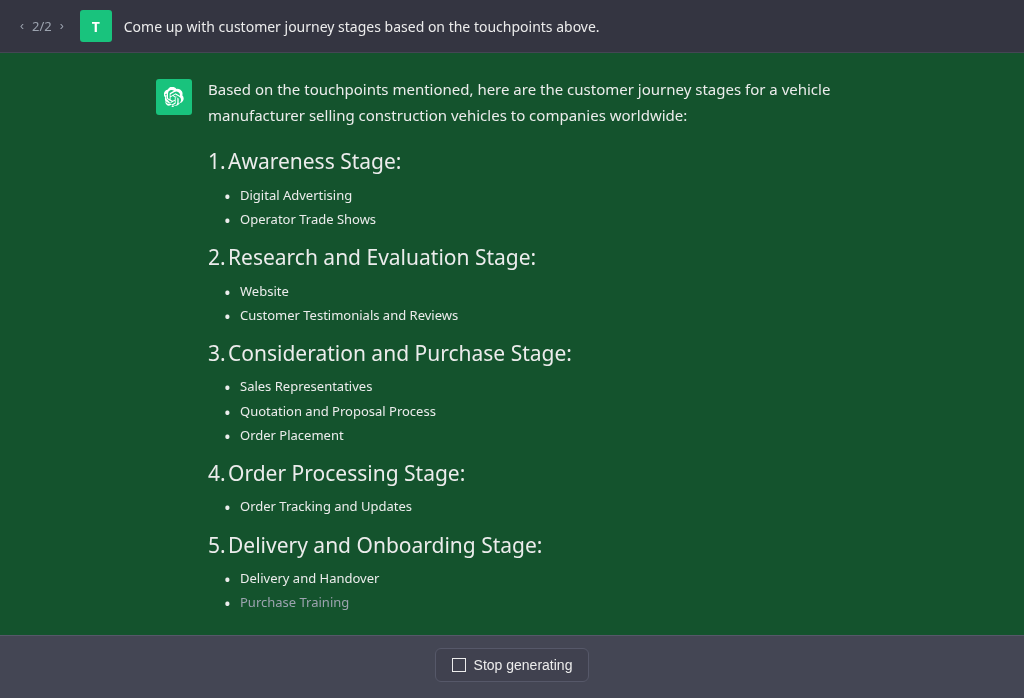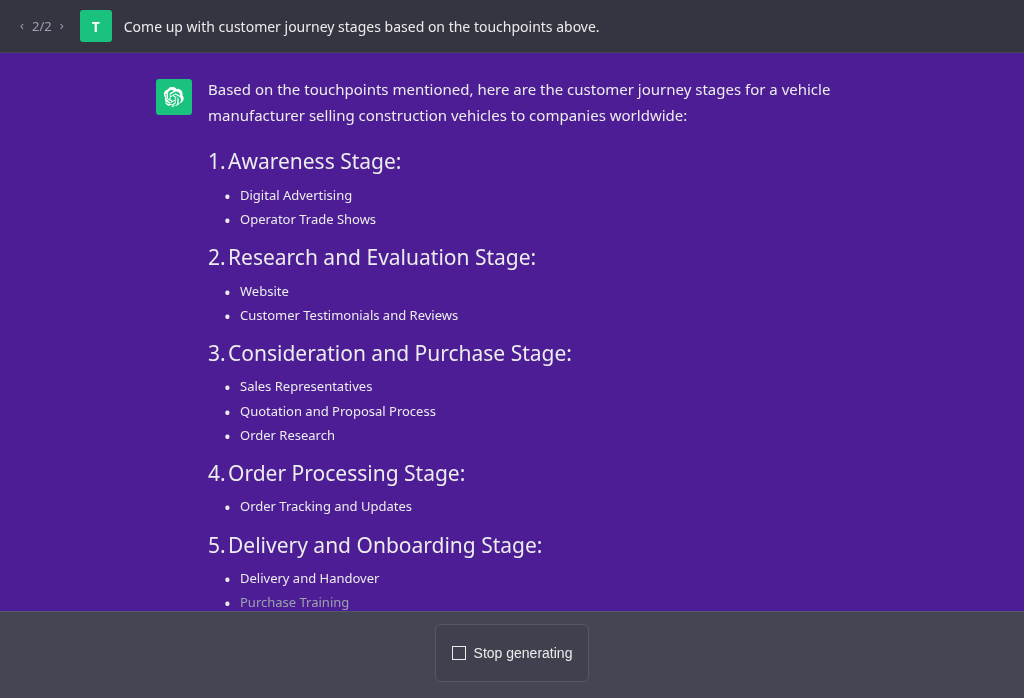--- a/index.html
+++ b/index.html
@@ -66,21 +66,21 @@
       color: #ececec;
       font-weight: 400;
       text-align: center;
     }
 
     
     .main-content {
       flex: 1;
       overflow-y: auto;
       padding: 24px 16px;
-      background-color: #4c1d95;
+      background-color: #14532d;
     }
 
     .response-container {
       max-width: 760px;
       margin: 0 auto;
       padding: 0 24px;
       display: flex;
       gap: 16px;
       align-items: flex-start;
     }
@@ -166,21 +166,21 @@
       border-top: 1px solid #565869;
     }
 
     .stop-button {
       display: flex;
       align-items: center;
       gap: 8px;
       background-color: #40414f;
       border: 1px solid #565869;
       color: #ececec;
-      padding: 20px 16px;
+      padding: 8px 16px;
       border-radius: 6px;
       font-size: 14px;
       cursor: pointer;
     }
 
     .stop-icon {
       width: 14px;
       height: 14px;
       border: 1px solid #ececec;
       background: transparent;
@@ -231,21 +231,21 @@
             <ul class="bullet-list">
               <li>Website</li>
               <li>Customer Testimonials and Reviews</li>
             </ul>
           </li>
           <li>
             <div class="stage-label"><span class="list-number">3.</span>Consideration and Purchase Stage:</div>
             <ul class="bullet-list">
               <li>Sales Representatives</li>
               <li>Quotation and Proposal Process</li>
-              <li>Order Research</li>
+              <li>Order Placement</li>
             </ul>
           </li>
           <li>
             <div class="stage-label"><span class="list-number">4.</span>Order Processing Stage:</div>
             <ul class="bullet-list">
               <li>Order Tracking and Updates</li>
             </ul>
           </li>
           <li>
             <div class="stage-label"><span class="list-number">5.</span>Delivery and Onboarding Stage:</div>

